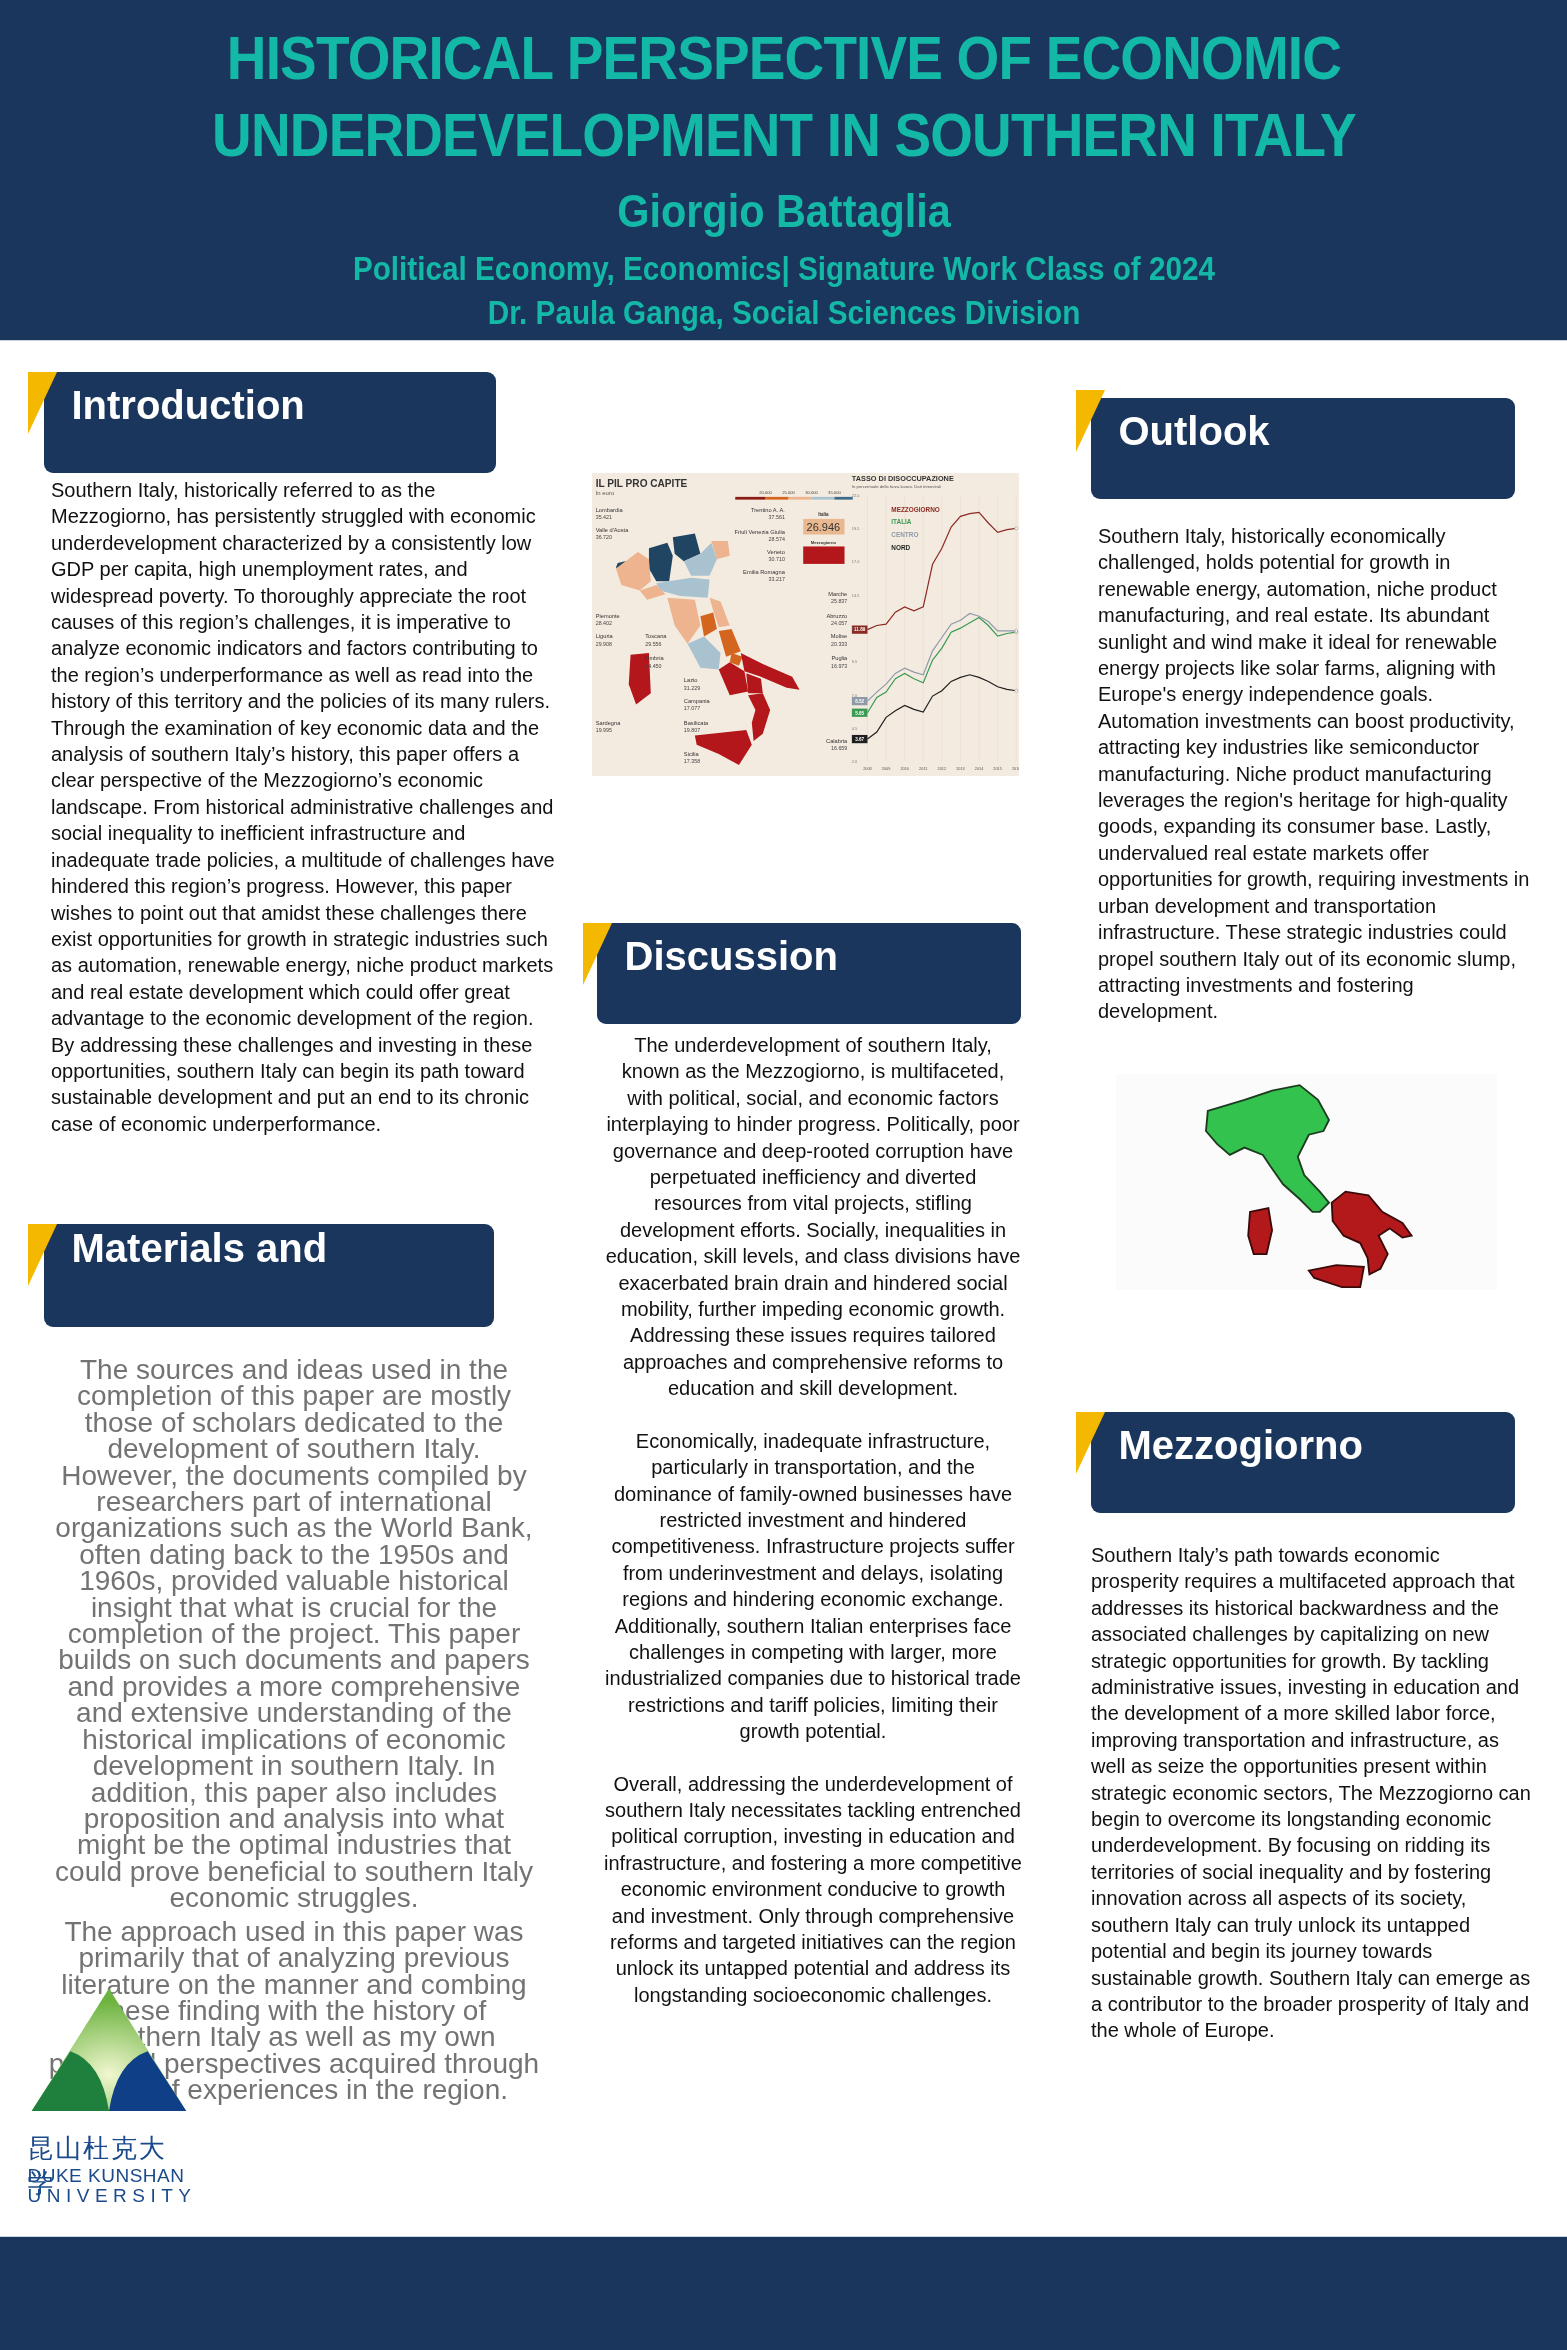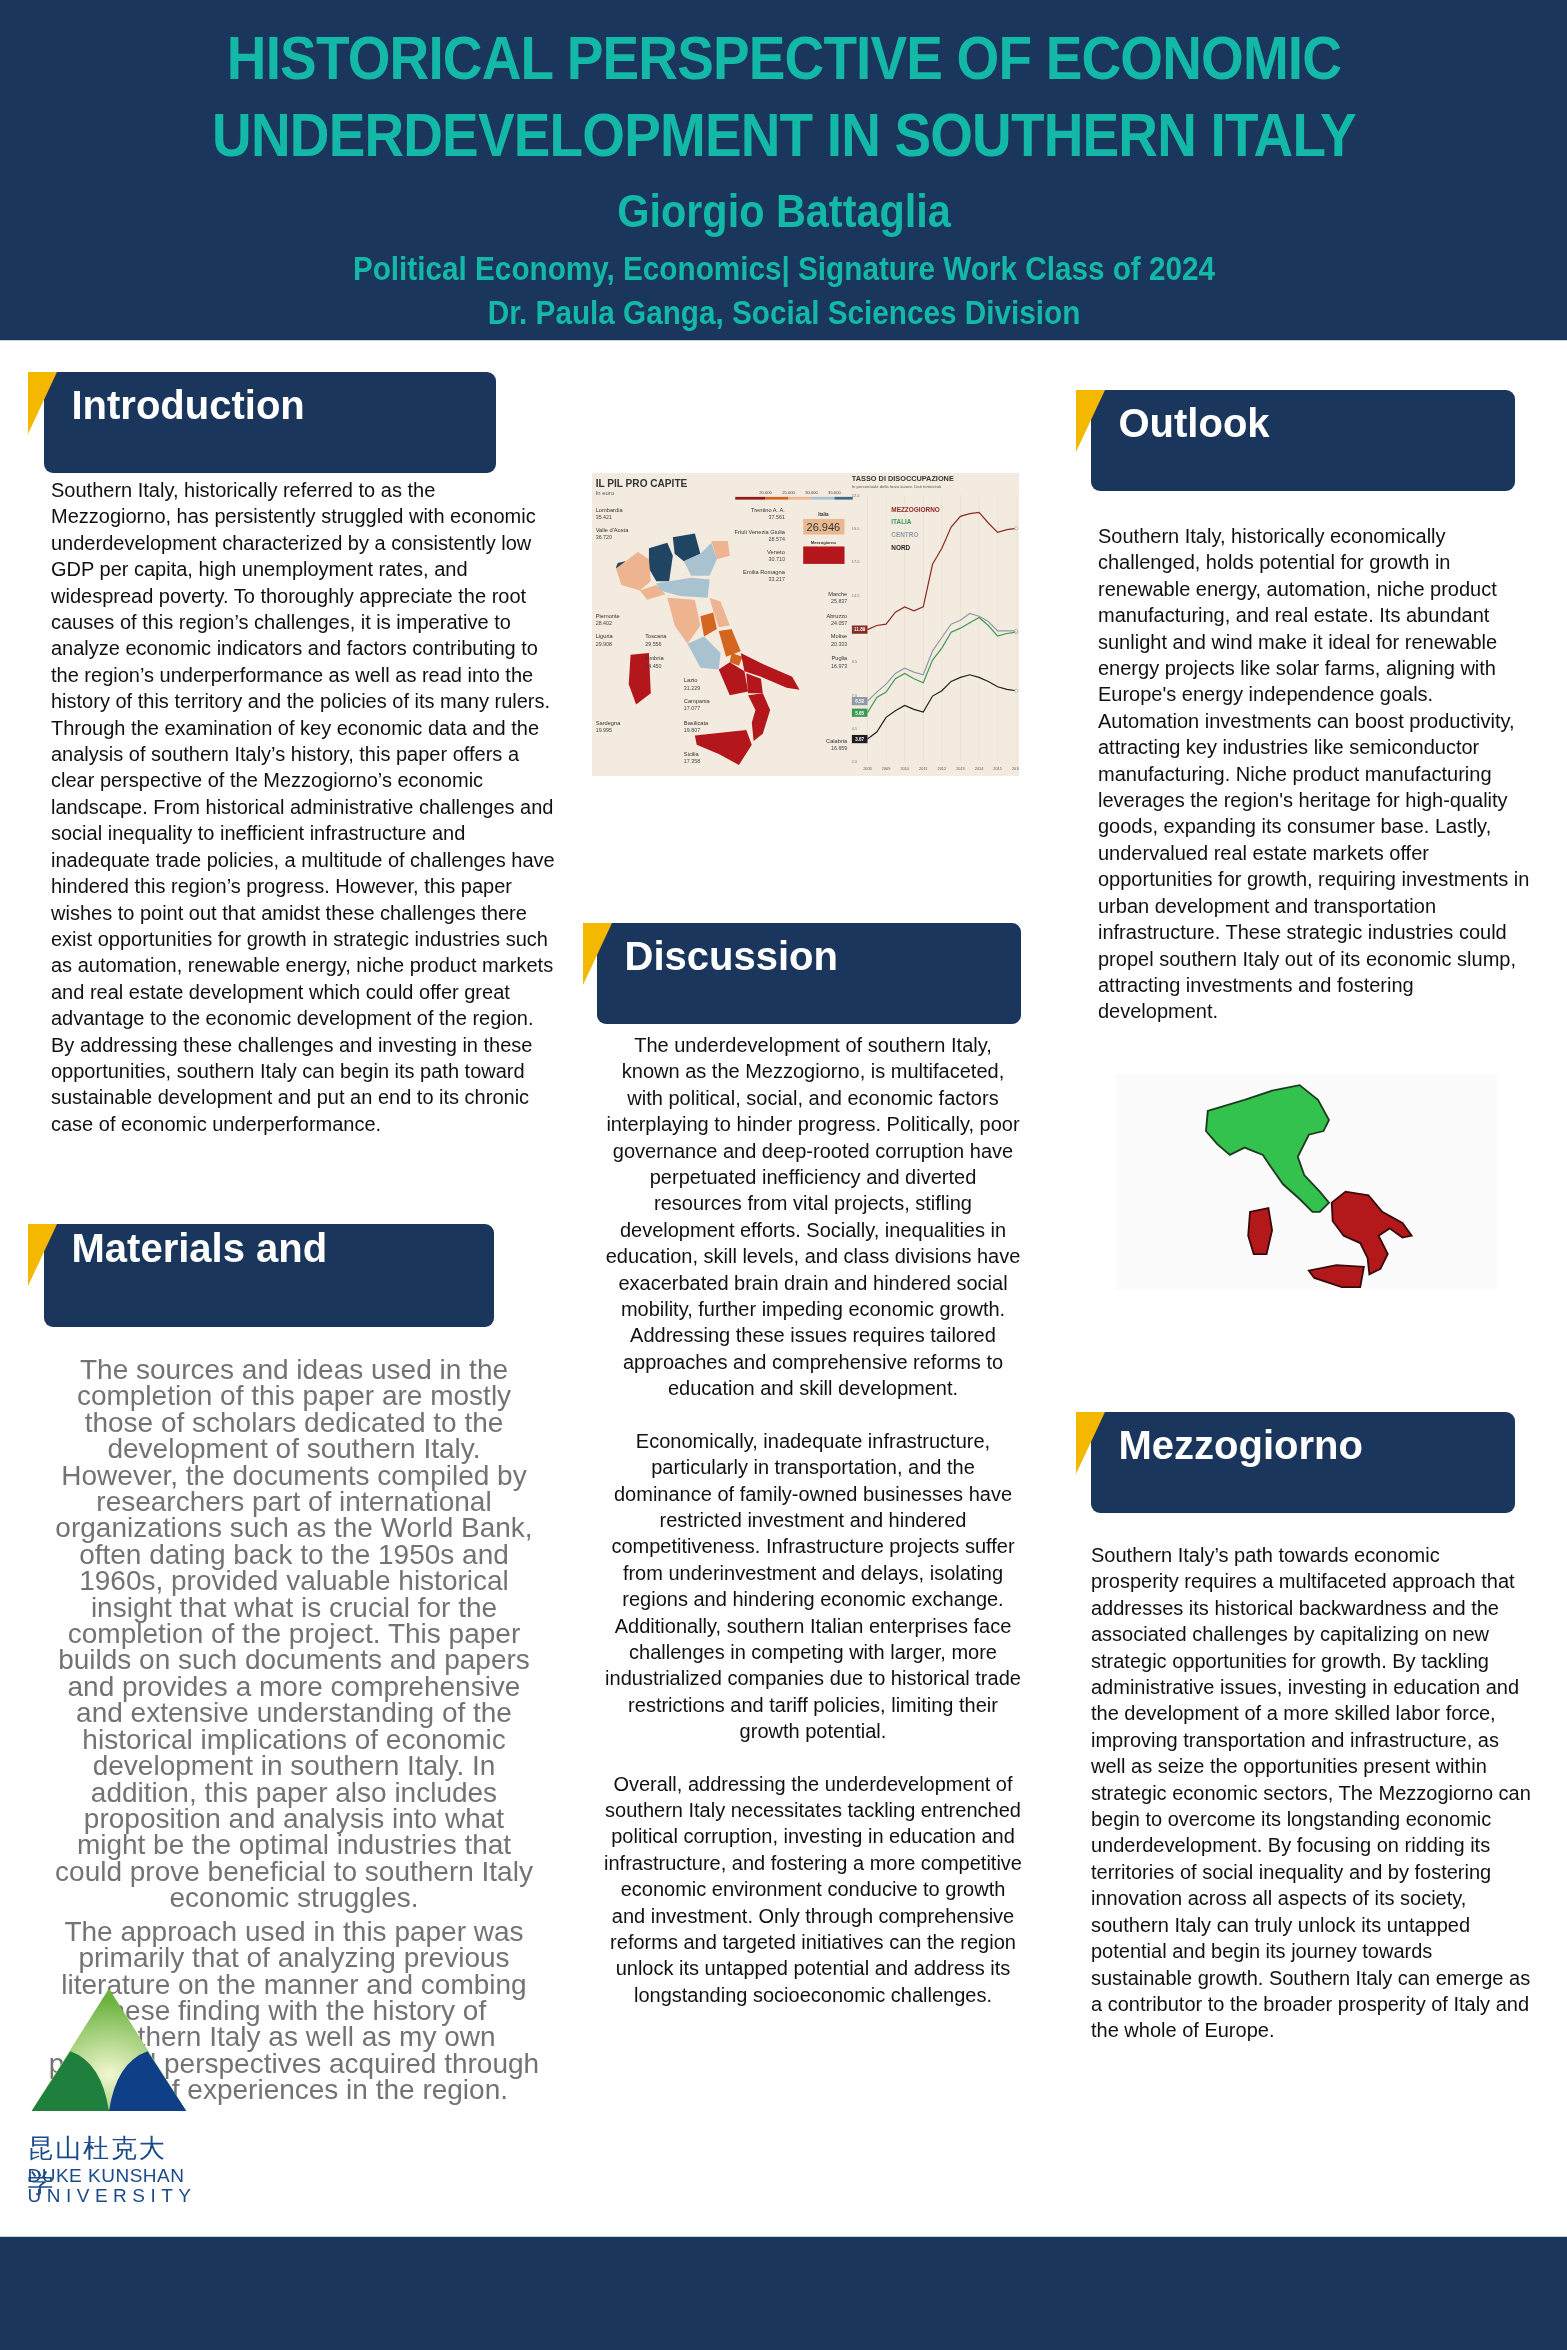--- a/index.html
+++ b/index.html
@@ -258,21 +258,21 @@
 <div class="sec-head" style="left:597px;top:923px;width:424px;height:101px;">
   <span>Discussion</span>
 </div>
 <div class="wedge w" style="left:583px;top:923px;"></div>
 <div class="body-c" style="left:604px;top:1032px;width:418px;">
   <p>The underdevelopment of southern Italy, known as the Mezzogiorno, is multifaceted, with political, social, and economic factors interplaying to hinder progress. Politically, poor governance and deep-rooted corruption have perpetuated inefficiency and diverted resources from vital projects, stifling development efforts. Socially, inequalities in education, skill levels, and class divisions have exacerbated brain drain and hindered social mobility, further impeding economic growth. Addressing these issues requires tailored approaches and comprehensive reforms to education and skill development.</p>
   <p class="gap">Economically, inadequate infrastructure, particularly in transportation, and the dominance of family-owned businesses have restricted investment and hindered competitiveness. Infrastructure projects suffer from underinvestment and delays, isolating regions and hindering economic exchange. Additionally, southern Italian enterprises face challenges in competing with larger, more industrialized companies due to historical trade restrictions and tariff policies, limiting their growth potential.</p>
   <p class="gap">Overall, addressing the underdevelopment of southern Italy necessitates tackling entrenched political corruption, investing in education and infrastructure, and fostering a more competitive economic environment conducive to growth and investment. Only through comprehensive reforms and targeted initiatives can the region unlock its untapped potential and address its longstanding socioeconomic challenges.</p>
 </div>
 
-<div class="sec-head" style="left:1091px;top:390px;width:424px;height:101px;">
+<div class="sec-head" style="left:1091px;top:398px;width:424px;height:101px;">
   <span>Outlook</span>
 </div>
 <div class="wedge w" style="left:1076px;top:390px;"></div>
 <div class="body-c" style="left:1098px;top:523px;width:432px;">Southern Italy, historically economically challenged, holds potential for growth in renewable energy, automation, niche product manufacturing, and real estate. Its abundant sunlight and wind make it ideal for renewable energy projects like solar farms, aligning with Europe's energy independence goals. Automation investments can boost productivity, attracting key industries like semiconductor manufacturing. Niche product manufacturing leverages the region's heritage for high-quality goods, expanding its consumer base. Lastly, undervalued real estate markets offer opportunities for growth, requiring investments in urban development and transportation infrastructure. These strategic industries could propel southern Italy out of its economic slump, attracting investments and fostering development.</div>
 
 <div class="italy-map">
   <svg width="381" height="216" viewBox="0 0 415 235">
     <rect x="0" y="0" width="415" height="235" fill="#fbfbfb"></rect>
     <path d="M100,40 L140,28 L170,18 L200,12 L220,28 L232,50 L226,62 L210,66 L198,90 L205,110 L222,128 L232,140 L222,150 L214,150 L200,136 L182,120 L168,100 L160,88 L140,80 L124,88 L110,76 L98,62 Z" fill="#33c24d" stroke="#1d3b1f" stroke-width="2"></path>
     <path d="M235,140 L250,128 L275,132 L290,150 L312,162 L322,176 L312,178 L298,168 L286,176 L296,196 L288,212 L276,218 L274,200 L266,184 L248,176 L236,160 Z" fill="#b3191b" stroke="#3a0a0a" stroke-width="2"></path>

